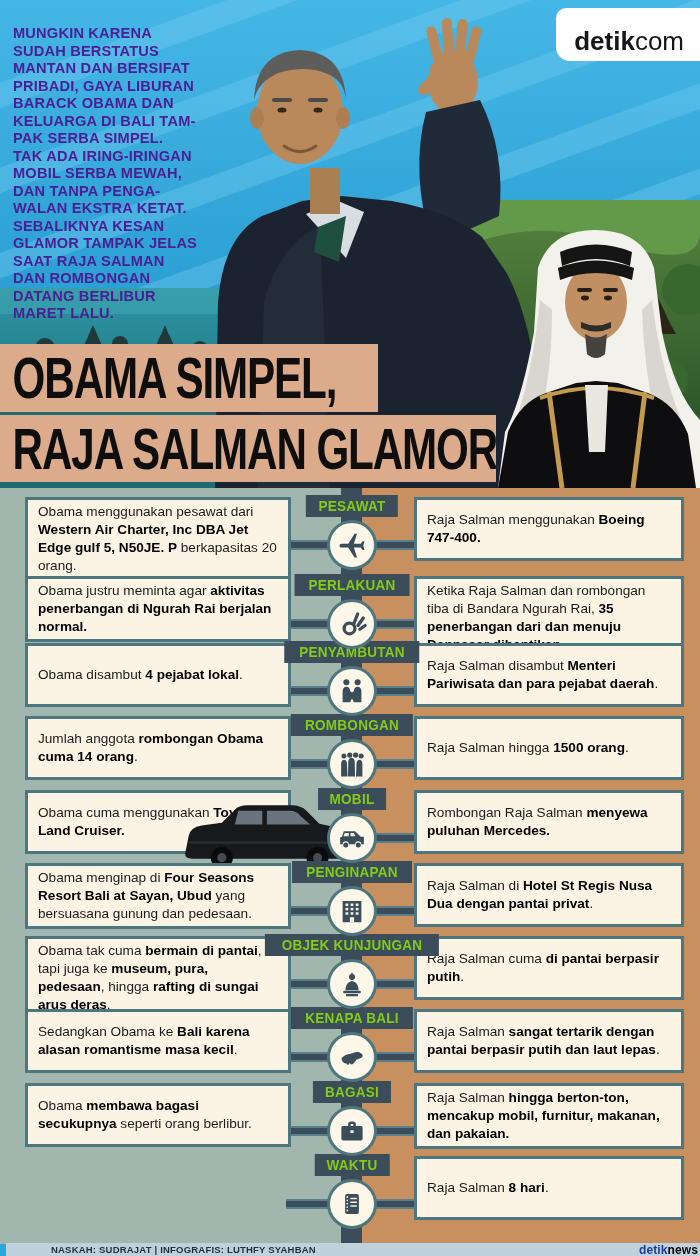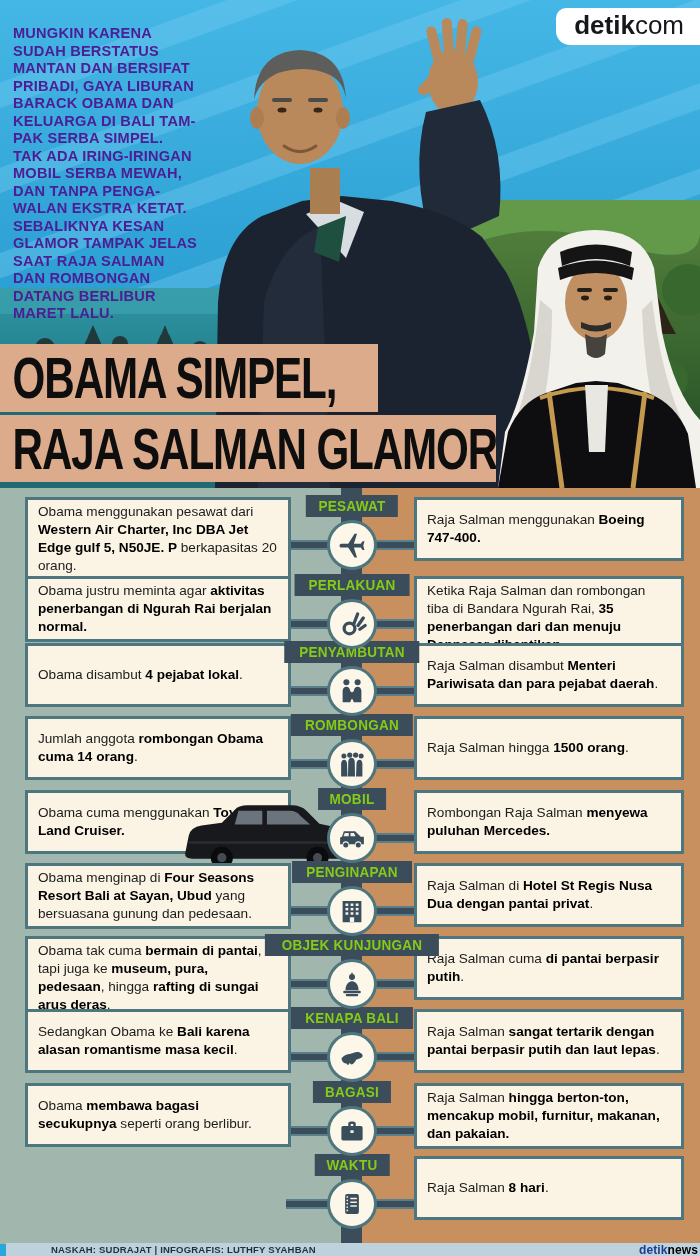--- a/index.html
+++ b/index.html
@@ -2,21 +2,21 @@
 <html><head>
 <meta charset="utf-8">
 <style>
   html,body{margin:0;padding:0;background:#e8e8e8;}
   .stage{position:relative;width:700px;height:1256px;margin:0 auto;overflow:hidden;
          font-family:"Liberation Sans",sans-serif;background:#2aa7da;}
   
   .hero{position:absolute;left:0;top:0;width:700px;height:488px;}
   .hero-svg{position:absolute;left:0;top:0;}
   .logo{position:absolute;top:8px;right:0;background:#ffffff;border-radius:10px 0 0 14px;
-        padding:2px 16px 5px 18px;font-size:26px;color:#15171b;z-index:6;line-height:30px;}
+        padding:18px 16px 5px 18px;font-size:26px;color:#15171b;z-index:6;line-height:30px;}
   .logo .b{font-weight:700;}
   .logo .l{font-weight:400;}
   .intro{position:absolute;left:13px;top:25px;width:252px;font-weight:700;font-size:14.6px;
          line-height:17.5px;color:#4c1d95;white-space:pre-line;letter-spacing:.2px;z-index:5;}
   .tbar{position:absolute;left:0;background:#dcab8b;display:flex;align-items:center;
         overflow:hidden;z-index:5;}
   .t1{top:344px;width:378px;height:68px;}
   .t2{top:415px;width:496px;height:67px;}
   .tbar span{font-weight:700;font-size:57px;color:#0e0e0e;transform:scaleX(.74);
              transform-origin:0 50%;white-space:nowrap;letter-spacing:-1.5px;padding-left:17px;}

